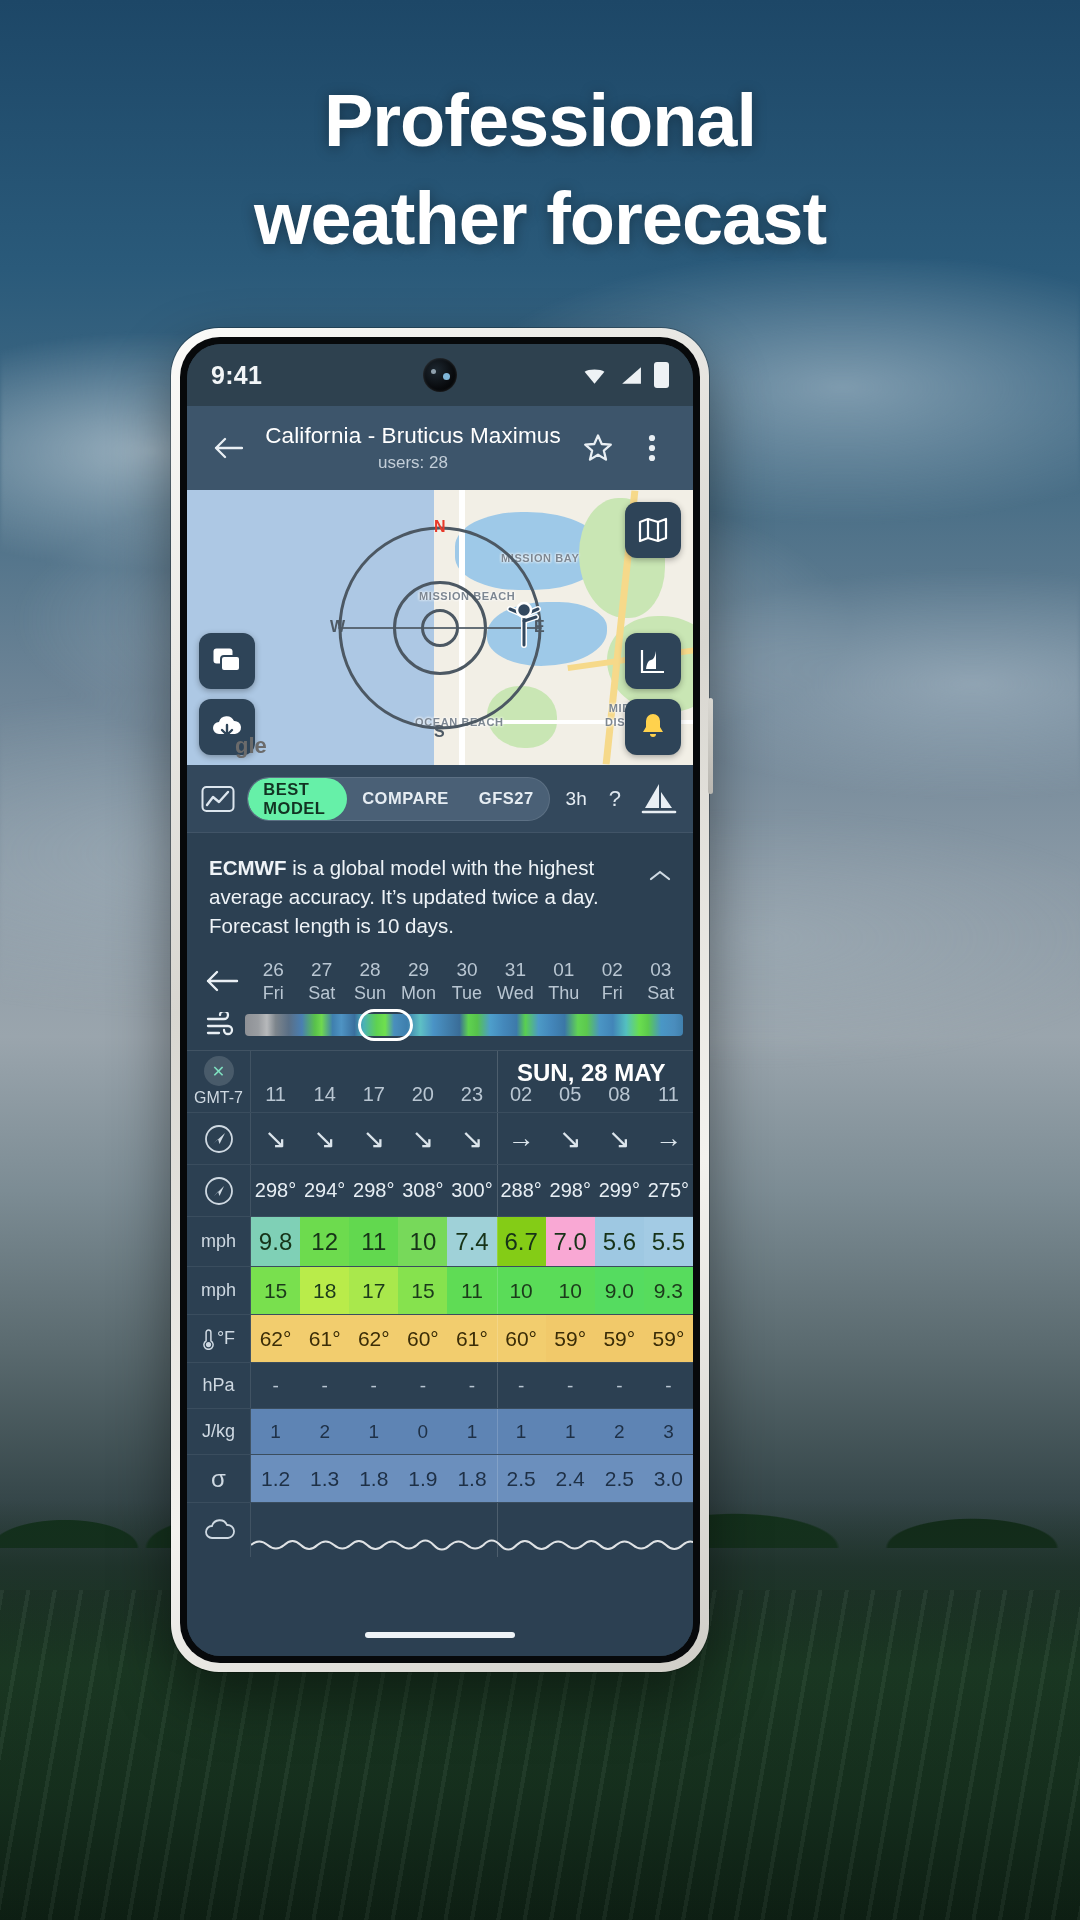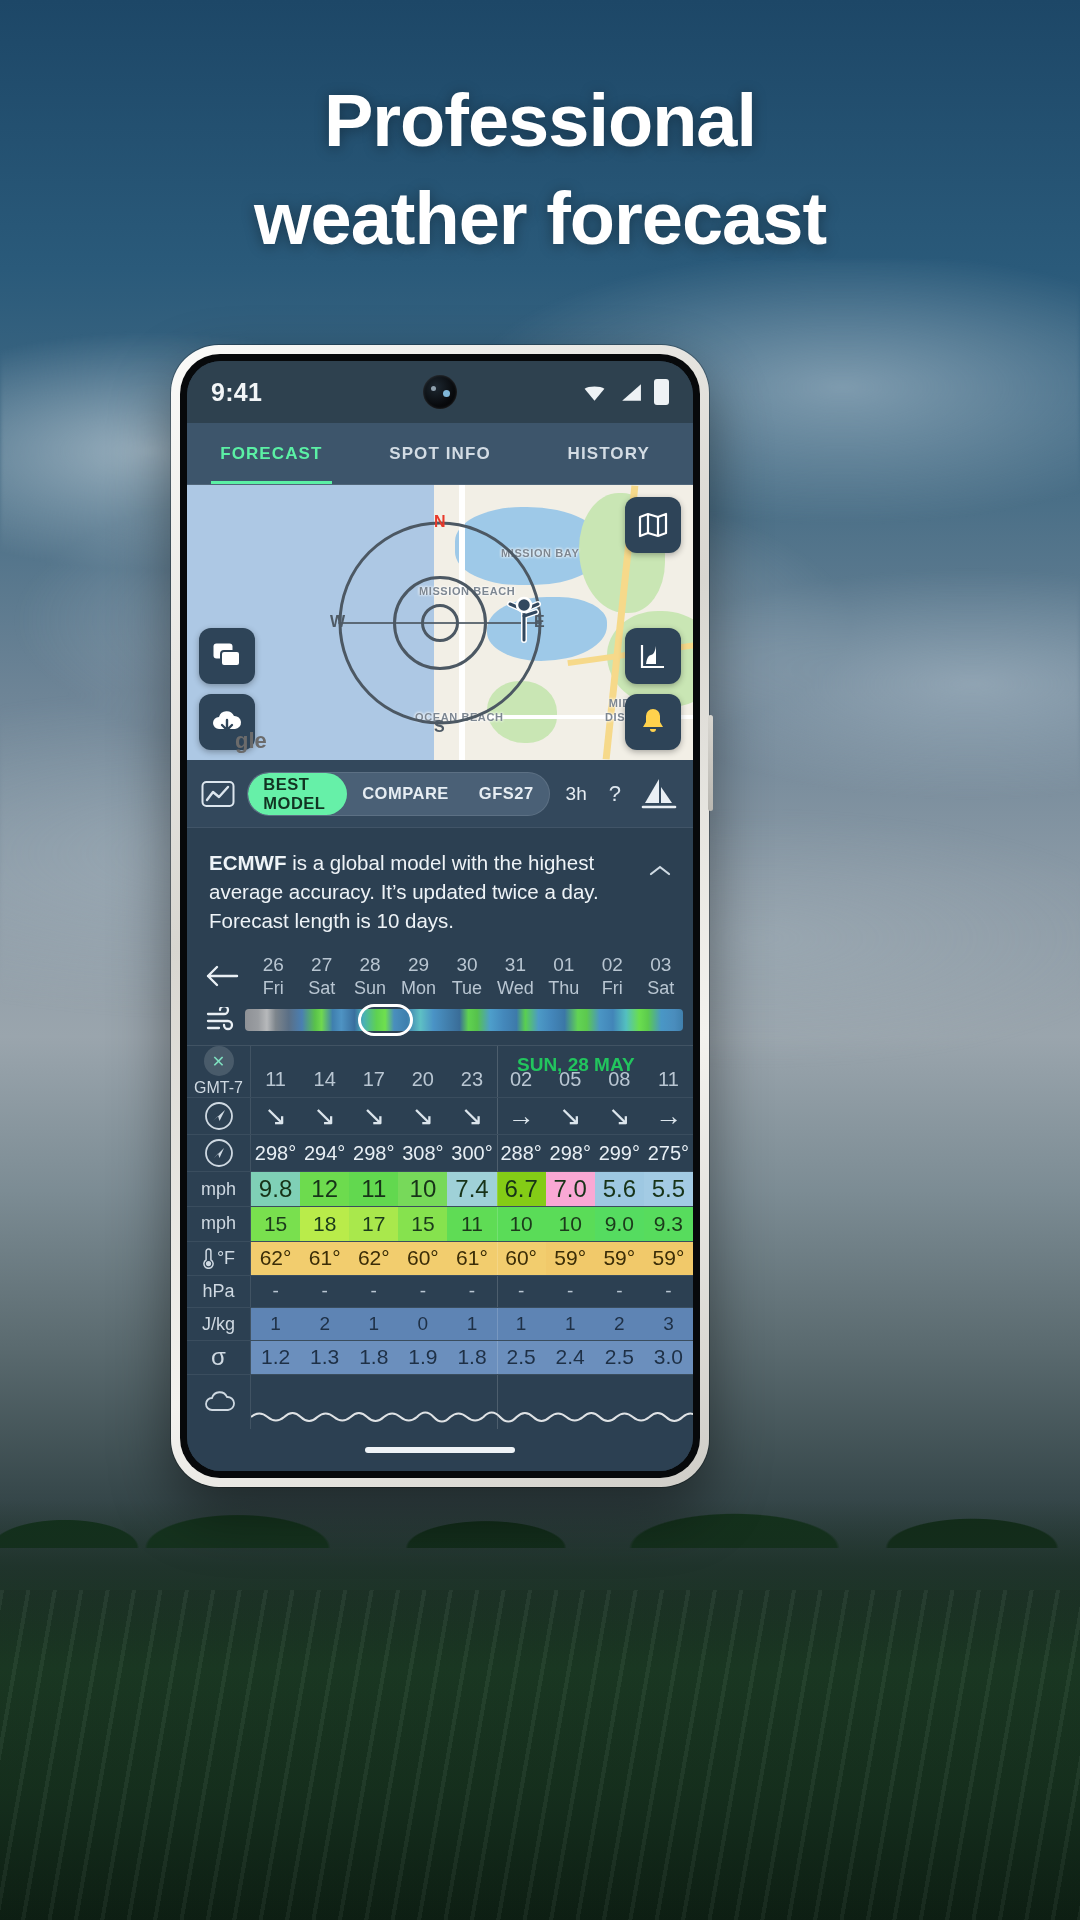--- a/index.html
+++ b/index.html
@@ -50,22 +50,22 @@
   .headline {
     position:absolute; top:72px; left:0; right:0;
     text-align:center; color:#fff;
     font-size:74px; font-weight:bold; line-height:1.32;
     letter-spacing:-1px;
     text-shadow:0 2px 14px rgba(0,0,0,.35);
   }
 
   
   .phone {
-    position:absolute; left:171px; top:345px;
-    width:538px; height:1142px;
+    position:absolute; left:171px; top:328px;
+    width:538px; height:1344px;
     border-radius:48px;
     background:linear-gradient(145deg,#fbfbf9,#d8d6d0 40%,#f3f2ee 70%,#cfcdc7);
     padding:9px;
     box-shadow:0 26px 60px rgba(0,0,0,.45), 0 0 0 1px rgba(0,0,0,.25);
   }
   .phone-inner {
     width:100%; height:100%;
     border-radius:40px;
     background:#07090b;
     padding:7px;
@@ -257,21 +257,21 @@
   .tc{
     flex:1; display:flex; align-items:center; justify-content:center;
     font-size:19.5px; color:#dce5ec;
   }
   .tc.dayline{ box-shadow:inset 1px 0 0 rgba(255,255,255,.16); }
 
   .row-hdr{ height:62px; }
   .row-hdr .tlabel{ flex-direction:column; gap:3px; font-size:17px; }
   .row-hdr .tc{ color:#b9c6d2; font-size:20px; align-items:flex-end; padding-bottom:6px;}
   .dayname{
-    position:absolute; color:#22c55e; font-size:19px; font-weight:bold;
+    position:absolute; color:#ffffff; font-size:24px; font-weight:bold;
   }
   .row-arrows{ height:52px; }
   .row-deg{ height:52px; }
   .row-deg .tc{ font-size:20px; color:#e7eef4; }
   .row-wind{ height:50px; }
   .row-wind .tc{ color:#173318; font-size:24px; }
   .row-gust{ height:48px; }
   .row-gust .tc{ color:#1c3a1b; font-size:21px; }
   .row-temp{ height:48px; }
   .row-temp .tc{ color:#3b2d07; font-size:21px; }
@@ -322,26 +322,44 @@
           <svg class="ic-wifi" viewBox="0 0 24 18">
             <path d="M12 17 L2.5 5.5 C 6 2.5 18 2.5 21.5 5.5 Z" fill="#eef2f5"></path>
           </svg>
           <svg class="ic-sig" viewBox="0 0 24 20">
             <path d="M22 2 L22 18 L4 18 Z" fill="#eef2f5"></path>
           </svg>
           <div class="ic-bat"></div>
         </div>
       </div>
 
-
-      <div class="tabs">
-        <div class="tab active">FORECAST</div>
-        <div class="tab">SPOT INFO</div>
-        <div class="tab">HISTORY</div>
-      </div>
+      <div class="appbar">
+        <div class="back">
+          <svg width="30" height="24" viewBox="0 0 30 24">
+            <path d="M12 3 L3 12 L12 21 M3 12 L29 12" stroke="#e9eff4" stroke-width="2.3" fill="none" stroke-linecap="round" stroke-linejoin="round"></path>
+          </svg>
+        </div>
+        <div class="titles">
+          <div class="t1">California - Bruticus Maximus</div>
+          <div class="t2">users: 28</div>
+        </div>
+        <div class="act">
+          <svg width="32" height="32" viewBox="0 0 24 24">
+            <path d="M12 2.6 L14.8 9 L21.6 9.5 L16.4 14 L18 20.7 L12 17 L6 20.7 L7.6 14 L2.4 9.5 L9.2 9 Z" fill="none" stroke="#e9eff4" stroke-width="1.7" stroke-linejoin="round"></path>
+          </svg>
+        </div>
+        <div class="act">
+          <svg width="8" height="30" viewBox="0 0 8 30">
+            <circle cx="4" cy="5" r="3.1" fill="#e9eff4"></circle>
+            <circle cx="4" cy="15" r="3.1" fill="#e9eff4"></circle>
+            <circle cx="4" cy="25" r="3.1" fill="#e9eff4"></circle>
+          </svg>
+        </div>
+      </div>
+
 
       <div class="map">
         <div class="land"></div>
         <div class="water" style="left:268px;top:22px;width:150px;height:78px;"></div>
         <div class="water" style="left:300px;top:112px;width:120px;height:64px;border-radius:50% 40% 55% 45%;"></div>
         <div class="park" style="left:392px;top:8px;width:86px;height:120px;"></div>
         <div class="park" style="left:420px;top:126px;width:110px;height:96px;"></div>
         <div class="park" style="left:300px;top:196px;width:70px;height:62px;"></div>
         <div class="road" style="left:430px;top:0;width:7px;height:275px;transform:rotate(6deg);"></div>
         <div class="road" style="left:380px;top:164px;width:160px;height:6px;transform:rotate(-8deg);"></div>

